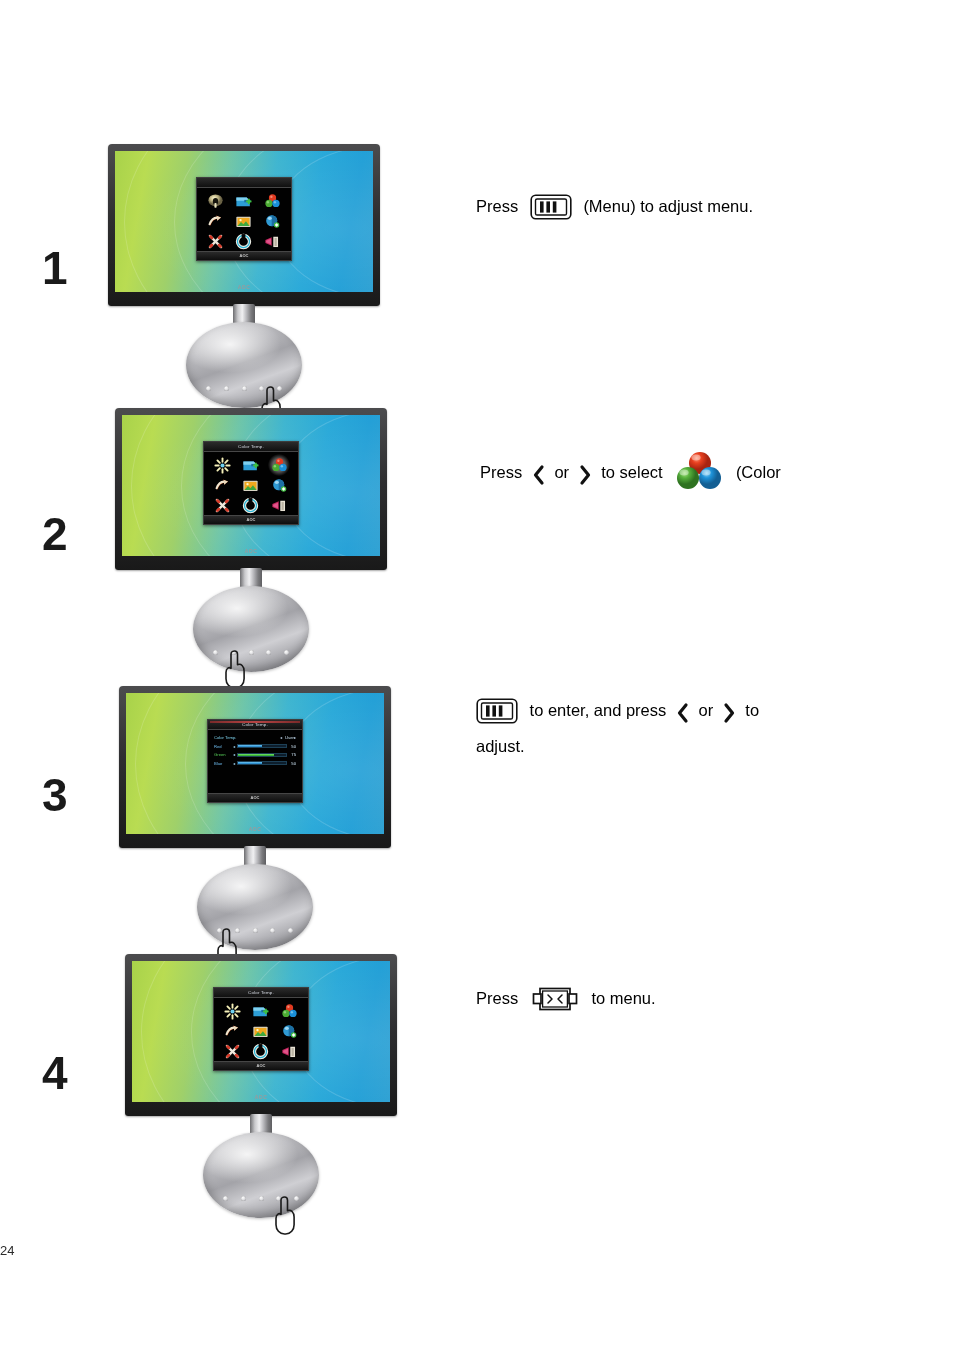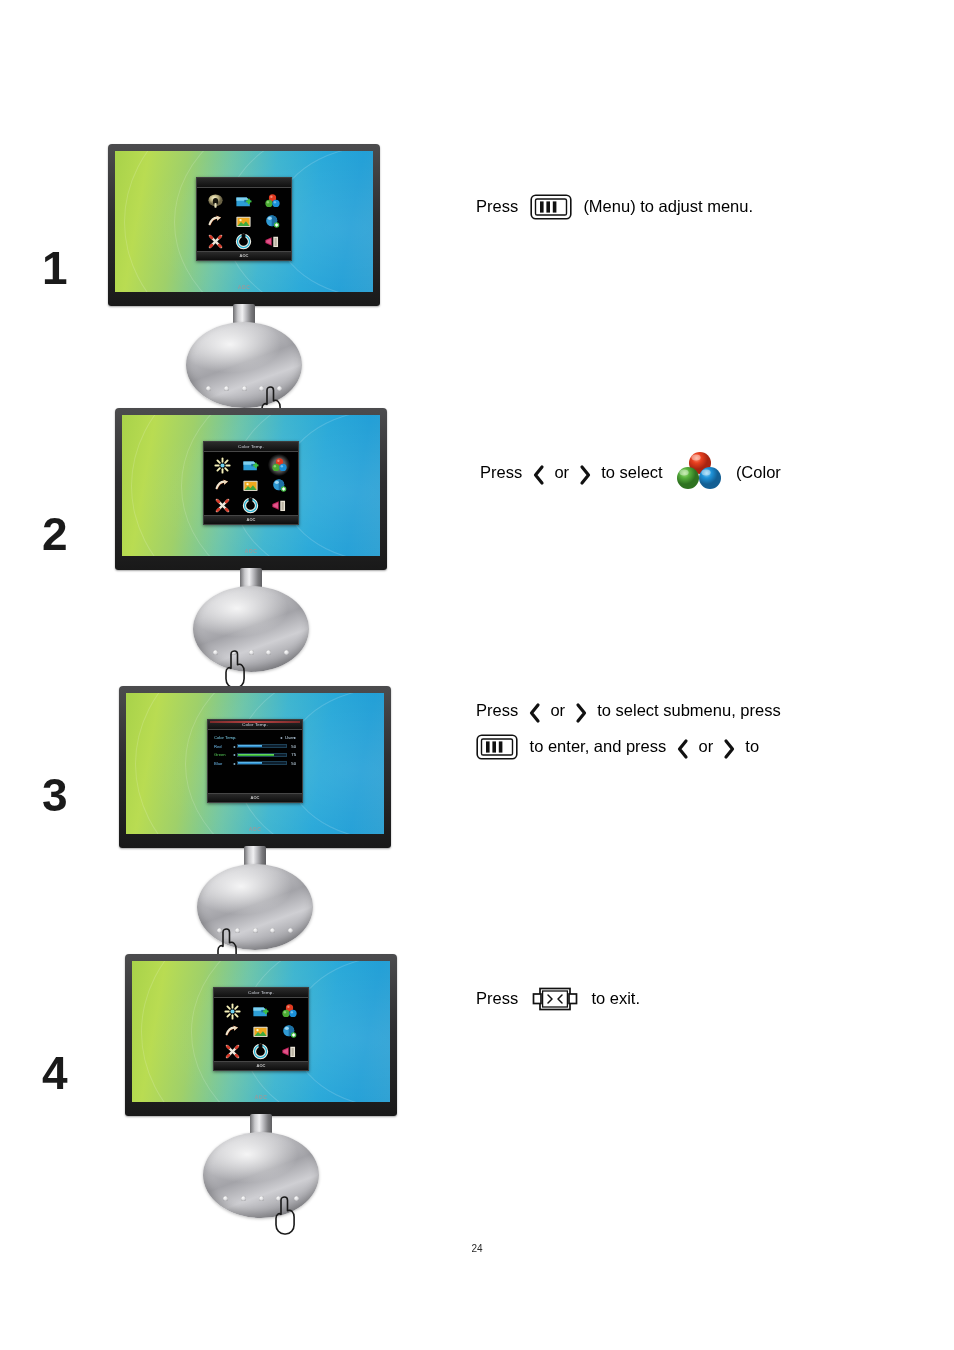--- a/index.html
+++ b/index.html
@@ -301,22 +301,21 @@
     width: 42px; height: 26px;
     margin: 0 7px;
   }
   .chev { width: 15px; height: 22px; margin: 0 4px; }
   .exit-btn { width: 48px; height: 26px; margin: 0 8px; }
   .rgb-balls { width: 52px; height: 40px; margin: 0 6px; vertical-align: -14px; }
 
   .page-number {
     position: absolute;
     left: 0; right: 0;
-    text-align: center;
-    font-size: 10px;
+    font-size: 13px;
     color: #2b2b2b;
   }
 </style>
 </head>
 <body>
 
 <div class="page">
 
   <div class="step-row" style="top:140px;">
     <div class="step-num" style="left:42px; top:105px;">1</div>
@@ -738,35 +737,20 @@
         <div class="finger" style="left:96px;">
           <svg width="26" height="40" viewBox="0 0 26 40">
               <path d="M11.5 1c1.8 0 3 1.4 3 3.2v10.5c1.6-.7 3.4-.4 4.6.8 1.3 1.3 2 3.2 2 5.4v7.8c0 5.1-3.6 9.3-8.3 9.3h-1.4C6.6 38 3 33.8 3 28.7v-6.4c0-2 .6-3.4 1.9-4.2 1-.6 2.2-.5 3.1.2V4.2C8 2.4 9.7 1 11.5 1z" fill="none" stroke="#1a1a1a" stroke-width="1.6" stroke-linejoin="round"></path>
             </svg>
         </div>
       </div>
     </div>
 
     <div class="instr" style="left:476px; top:8px;">
       <span class="line">
-        <span>Press</span>
-        <span class="ico-inline chev">
-          <svg width="15" height="22" viewBox="0 0 15 22">
-              <path d="M11 3L4.5 11 11 19" fill="none" stroke="#111" stroke-width="3.2" stroke-linecap="round" stroke-linejoin="round"></path>
-            </svg>
-        </span>
-        <span>or</span>
-        <span class="ico-inline chev">
-          <svg width="15" height="22" viewBox="0 0 15 22">
-              <path d="M4 3l6.5 8L4 19" fill="none" stroke="#111" stroke-width="3.2" stroke-linecap="round" stroke-linejoin="round"></path>
-            </svg>
-        </span>
-        <span>to select submenu, press</span>
-      </span>
-      <span class="line">
         <span class="ico-inline menu-btn" style="margin-left:0;">
           <svg width="42" height="26" viewBox="0 0 42 26">
               <rect x="1.2" y="1.2" width="39.6" height="23.6" rx="4.5" fill="#fff" stroke="#111" stroke-width="1.6"></rect>
               <rect x="5.5" y="5" width="31" height="16" rx="1.6" fill="#fff" stroke="#111" stroke-width="1.4"></rect>
               <rect x="10" y="7.4" width="3.6" height="11.2" fill="#111"></rect>
               <rect x="16.4" y="7.4" width="3.6" height="11.2" fill="#111"></rect>
               <rect x="22.8" y="7.4" width="3.6" height="11.2" fill="#111"></rect>
             </svg>
         </span>
         <span>to enter, and press</span>
@@ -775,20 +759,23 @@
               <path d="M11 3L4.5 11 11 19" fill="none" stroke="#111" stroke-width="3.2" stroke-linecap="round" stroke-linejoin="round"></path>
             </svg>
         </span>
         <span>or</span>
         <span class="ico-inline chev">
           <svg width="15" height="22" viewBox="0 0 15 22">
               <path d="M4 3l6.5 8L4 19" fill="none" stroke="#111" stroke-width="3.2" stroke-linecap="round" stroke-linejoin="round"></path>
             </svg>
         </span>
         <span>to</span>
+      </span>
+      <span class="line">
+        <span>adjust.</span>
       </span>
     </div>
   </div>
 
   <div class="step-row" style="top:950px;">
     <div class="step-num" style="left:42px; top:100px;">4</div>
 
     <div class="monitor-fig" style="left:125px; top:4px;">
       <div class="monitor">
         <div class="monitor-screen">
@@ -930,20 +917,20 @@
         <span class="ico-inline exit-btn">
           <svg width="48" height="26" viewBox="0 0 48 26">
             <rect x="9" y="2.5" width="30" height="21" fill="#fff" stroke="#111" stroke-width="1.7"></rect>
             <rect x="11.6" y="5" width="24.8" height="16" fill="#fff" stroke="#111" stroke-width="1.3"></rect>
             <rect x="2.5" y="8" width="7.5" height="9.5" fill="#fff" stroke="#111" stroke-width="1.7"></rect>
             <rect x="38" y="8" width="7.5" height="9.5" fill="#fff" stroke="#111" stroke-width="1.7"></rect>
             <path d="M17 9l4 4-4 4" fill="none" stroke="#111" stroke-width="1.5" stroke-linecap="round" stroke-linejoin="round"></path>
             <path d="M31 9l-4 4 4 4" fill="none" stroke="#111" stroke-width="1.5" stroke-linecap="round" stroke-linejoin="round"></path>
           </svg>
         </span>
-        <span>to exit.</span>
+        <span>to menu.</span>
       </span>
     </div>
   </div>
 
   <div class="page-number" style="top:1243px;">24</div>
 
 </div>
 
 </body></html>

